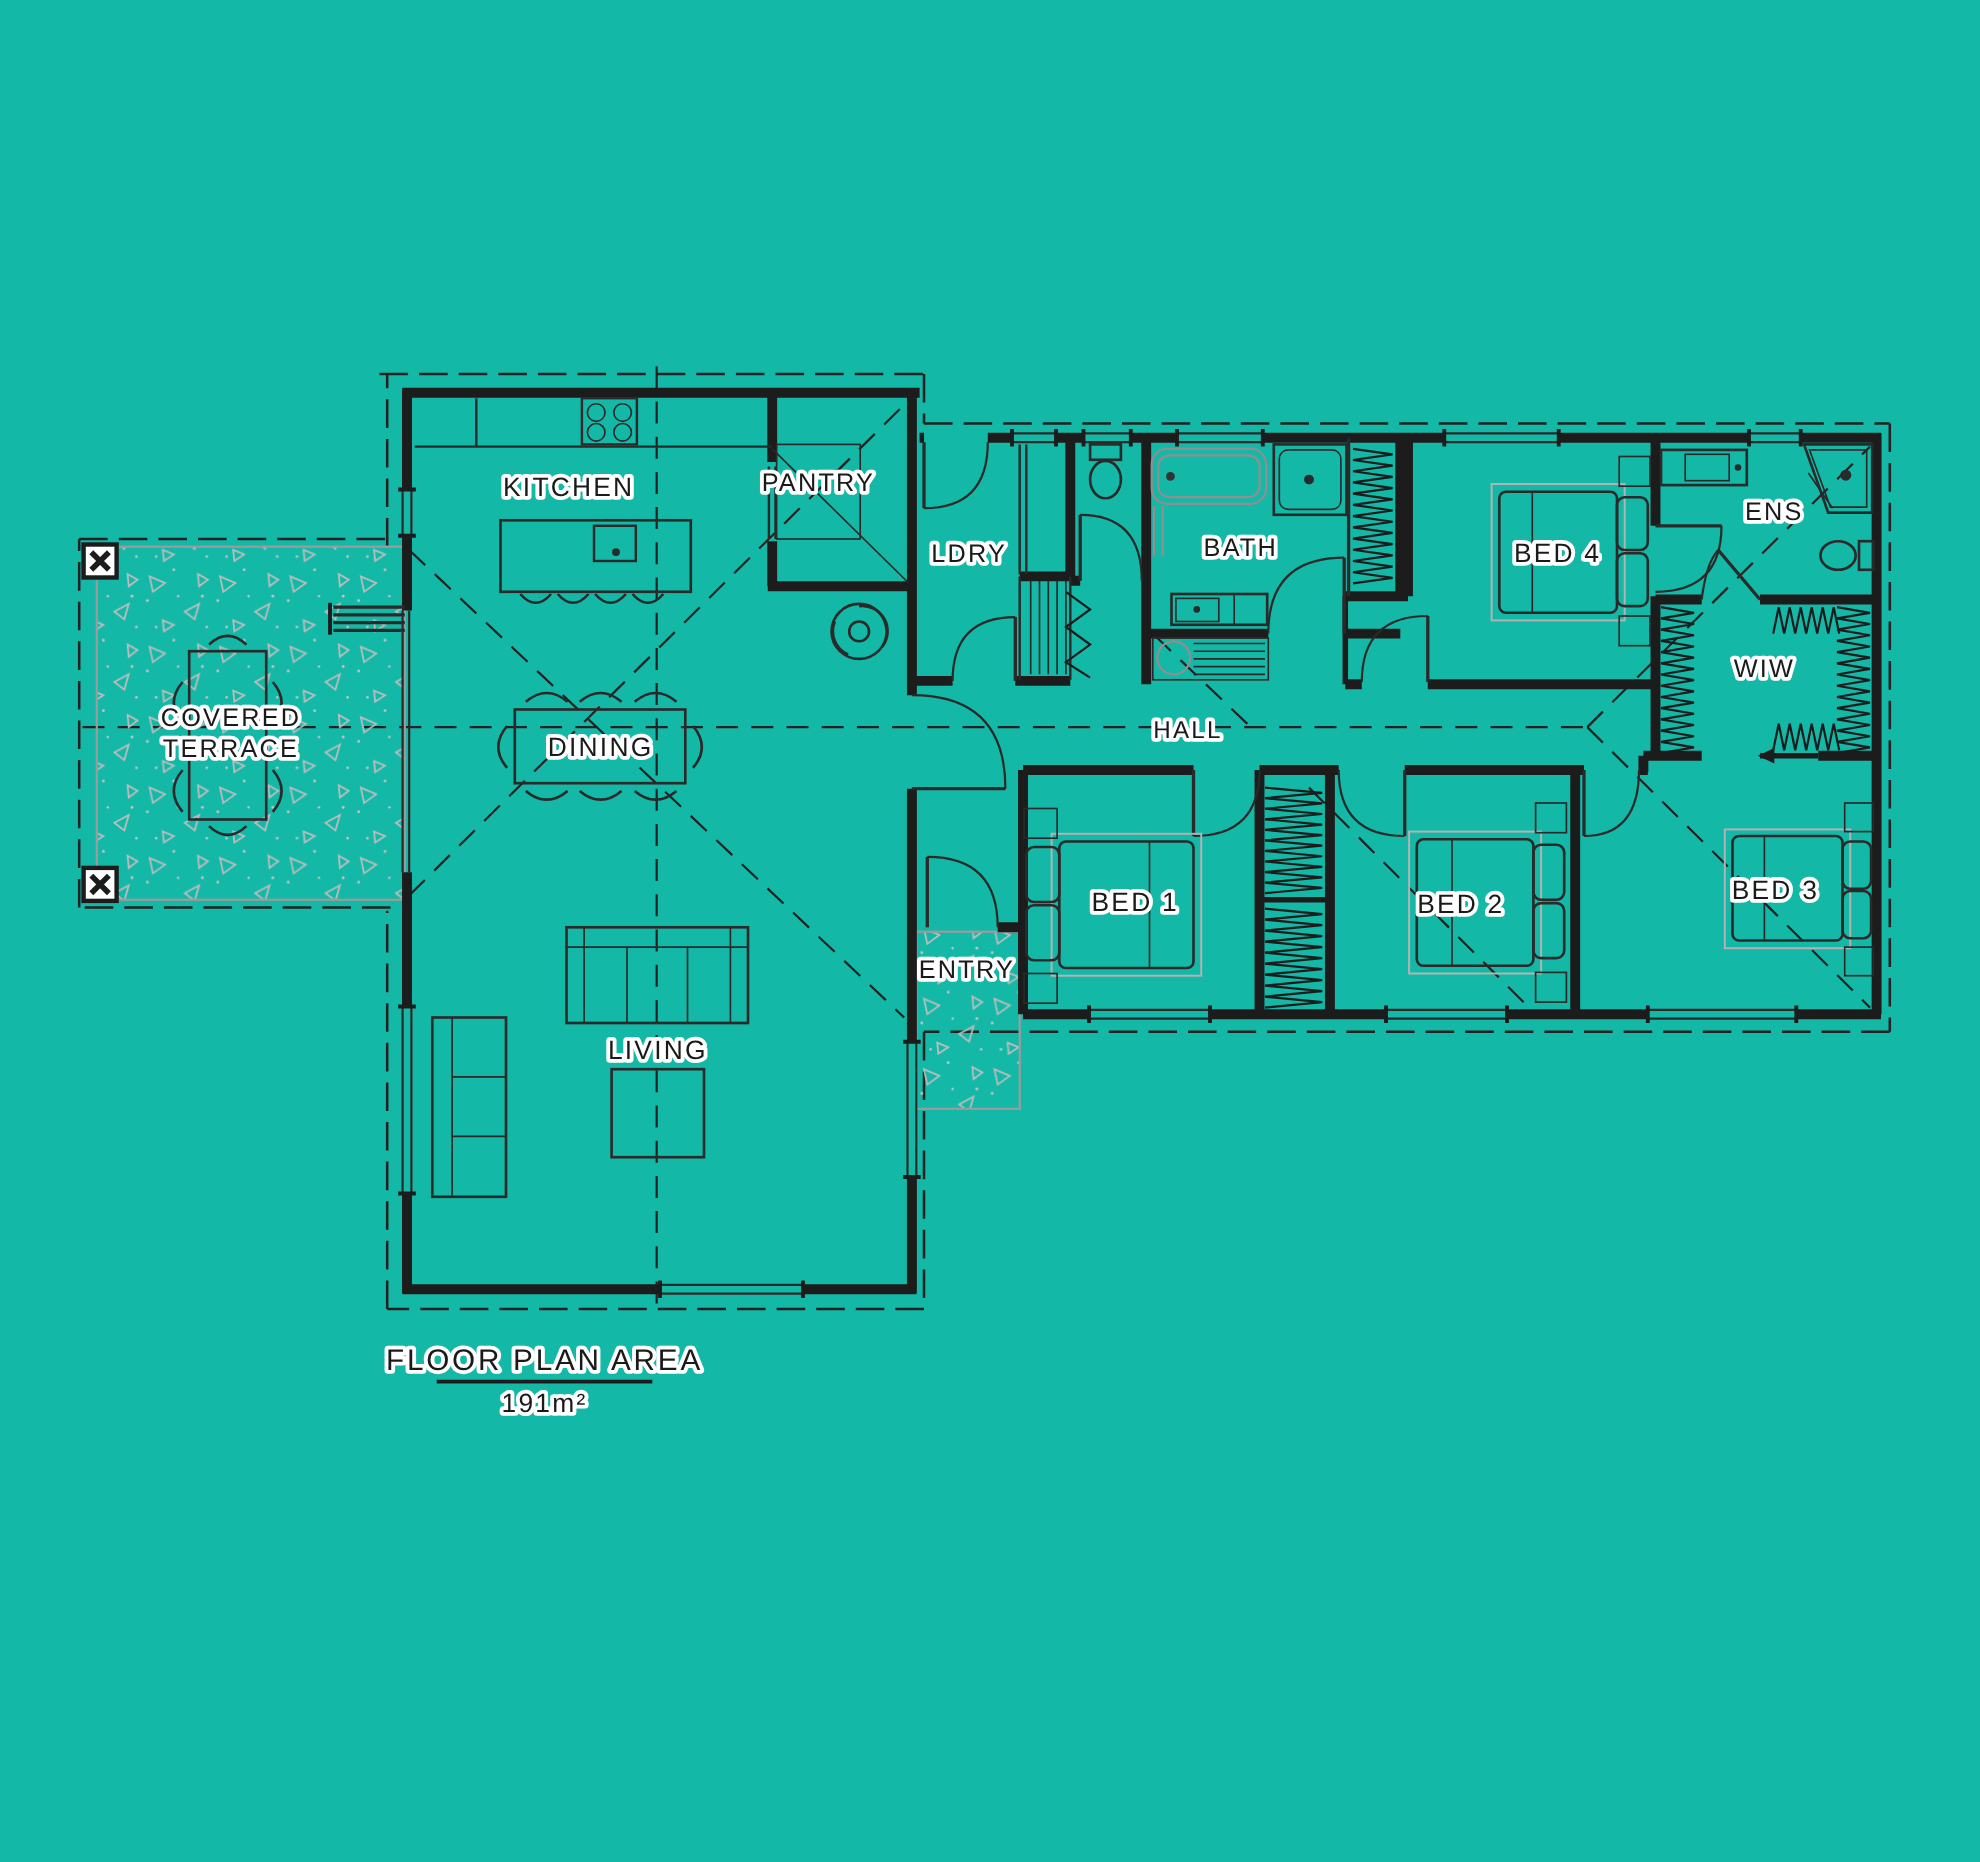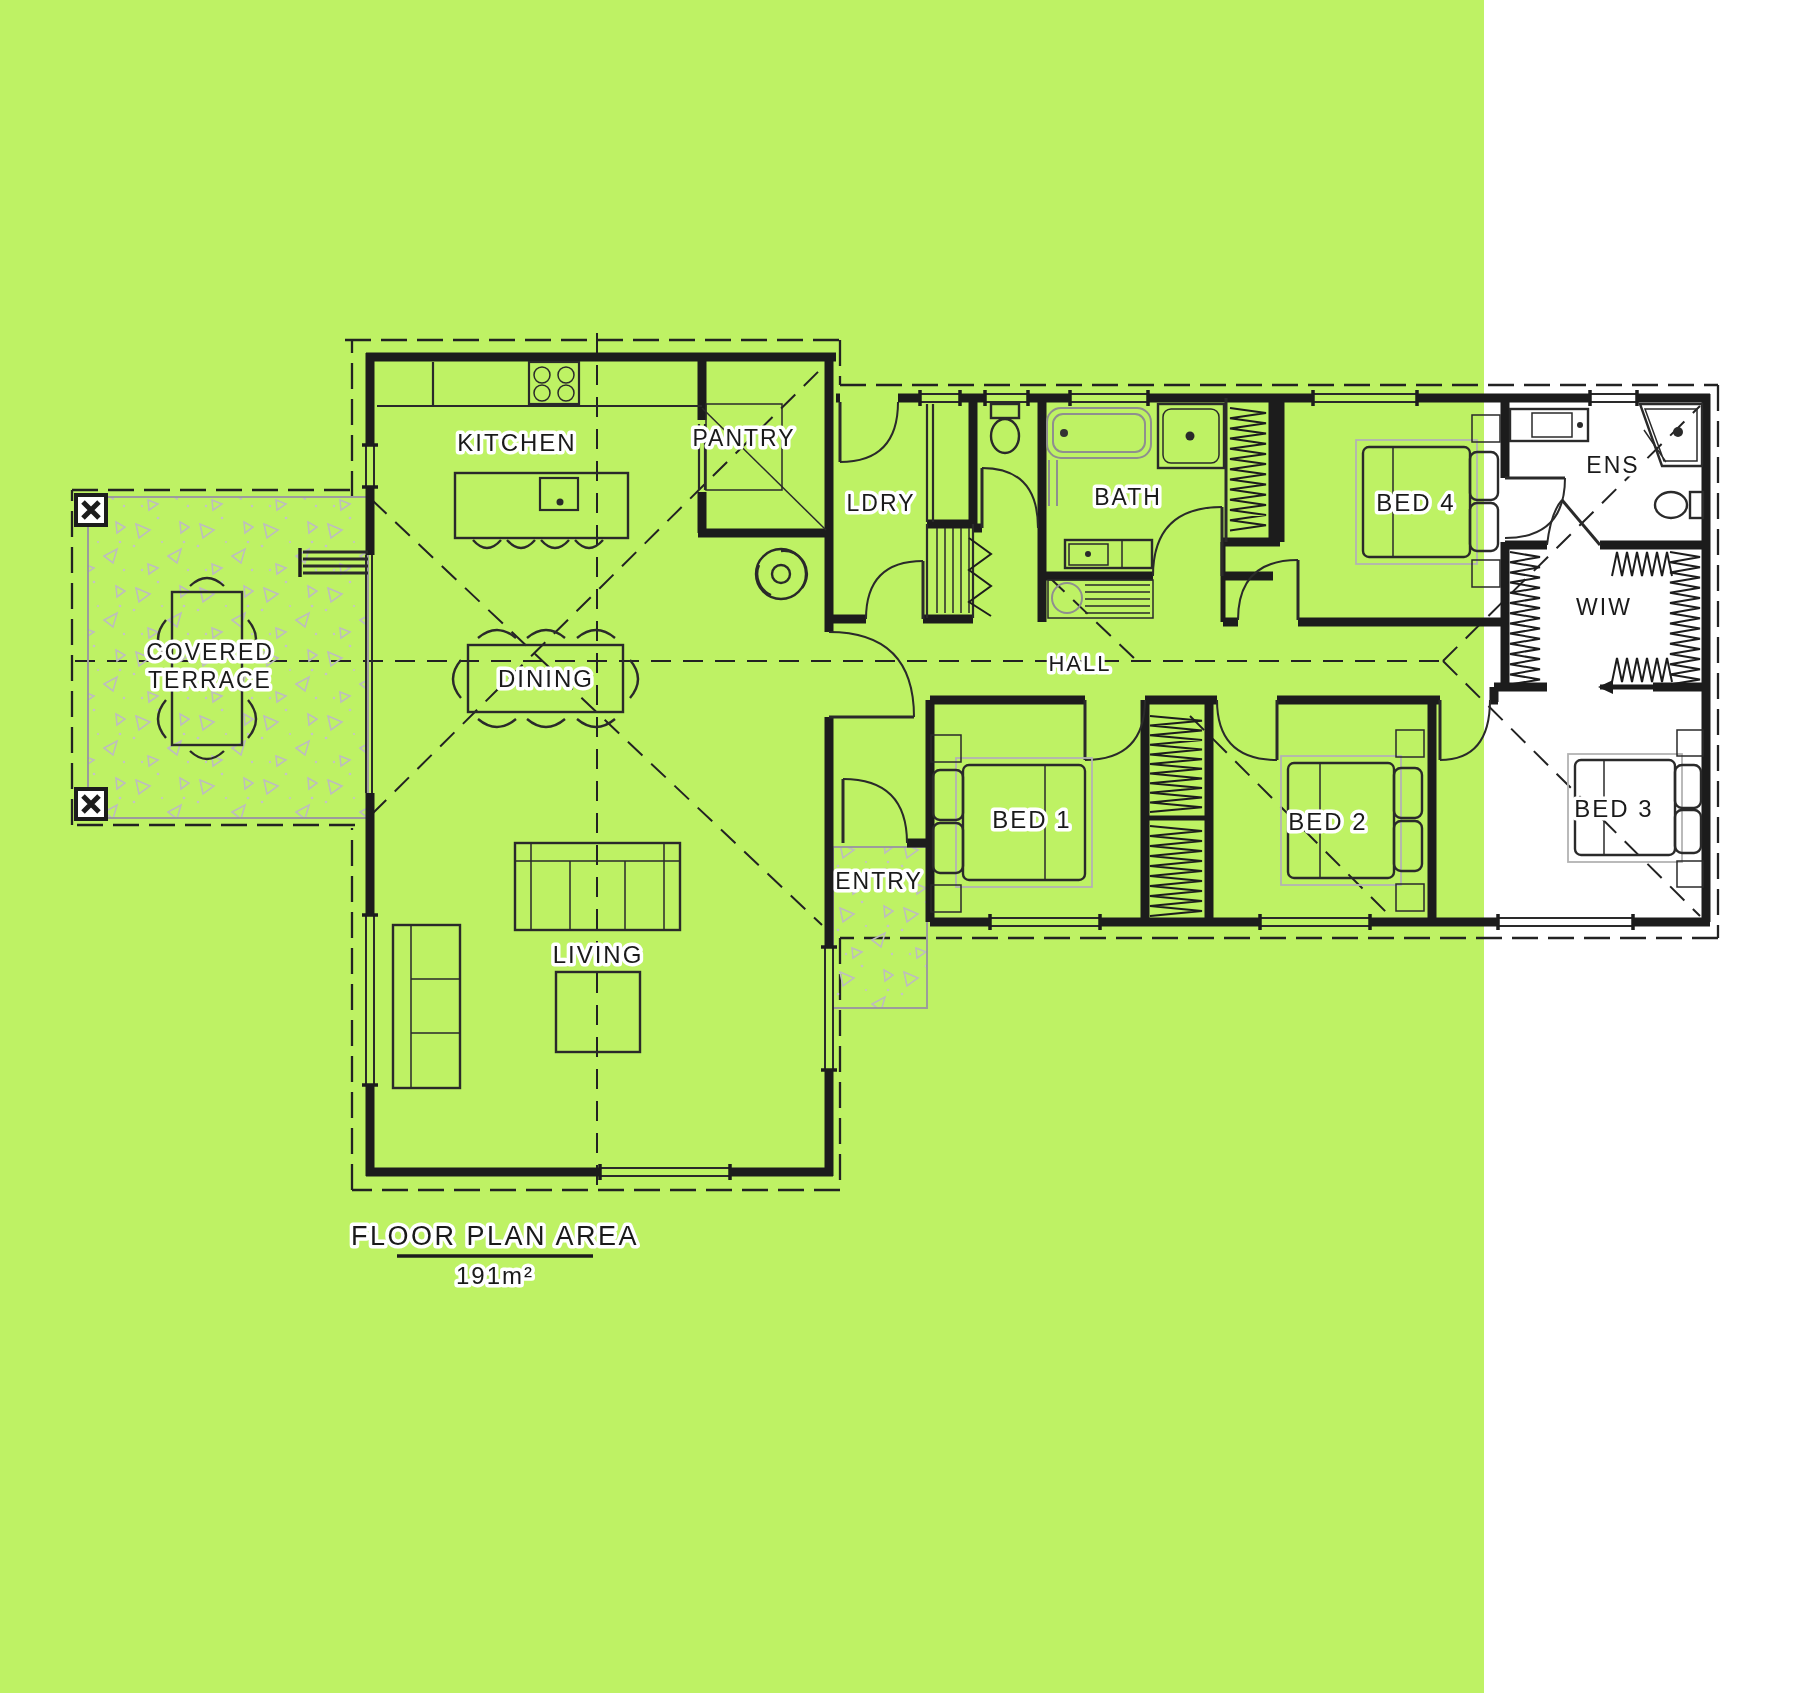--- a/index.html
+++ b/index.html
@@ -1,16 +1,16 @@
 <!DOCTYPE html>
 <html><head>
 <meta charset="utf-8">
 <style>
   html,body{margin:0;padding:0;background:#ffffff;}
-  .stage{position:relative;width:1484px;height:1693px;background:#bef264;
+  .stage{position:relative;width:1800px;height:1693px;background:#14b8a6;
          font-family:"Liberation Sans",sans-serif;}
   svg{position:absolute;left:0;top:0;}
   text{fill:#1a1a1a;font-family:"Liberation Sans",sans-serif;
        paint-order:stroke;stroke:#ffffff;stroke-width:7px;stroke-linejoin:round;
        text-anchor:middle;letter-spacing:2px;}
   .t24{font-size:24px;} .t23{font-size:23px;} .t22{font-size:22px;}
   .t27{font-size:27px;letter-spacing:2.5px;}
   .wall{stroke:#1c1c1c;stroke-width:9;fill:none;}
   .wall5{stroke:#1c1c1c;stroke-width:5;fill:none;}
   .thin{stroke:#2a2a2a;stroke-width:2.2;fill:none;}

